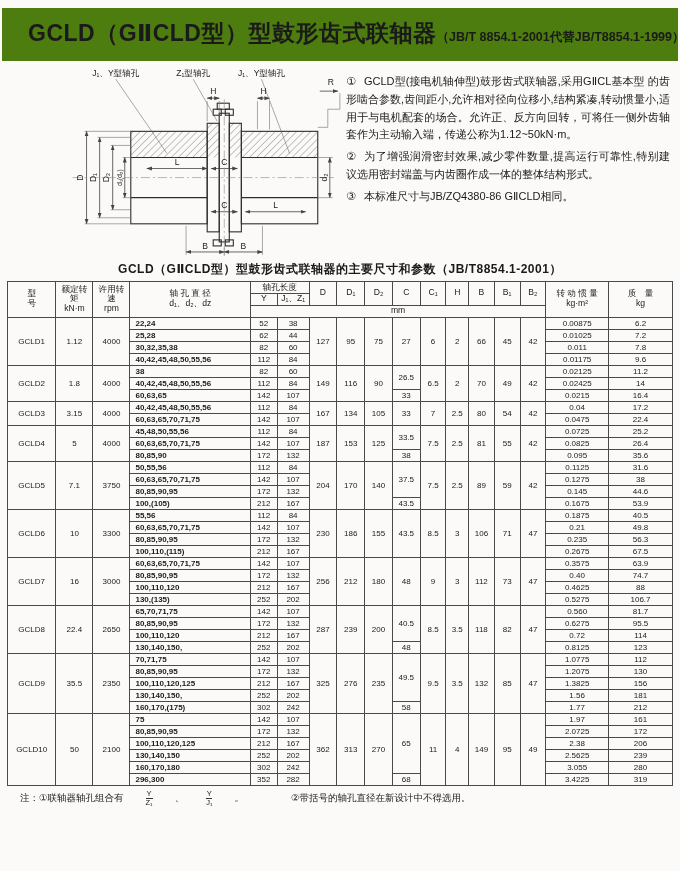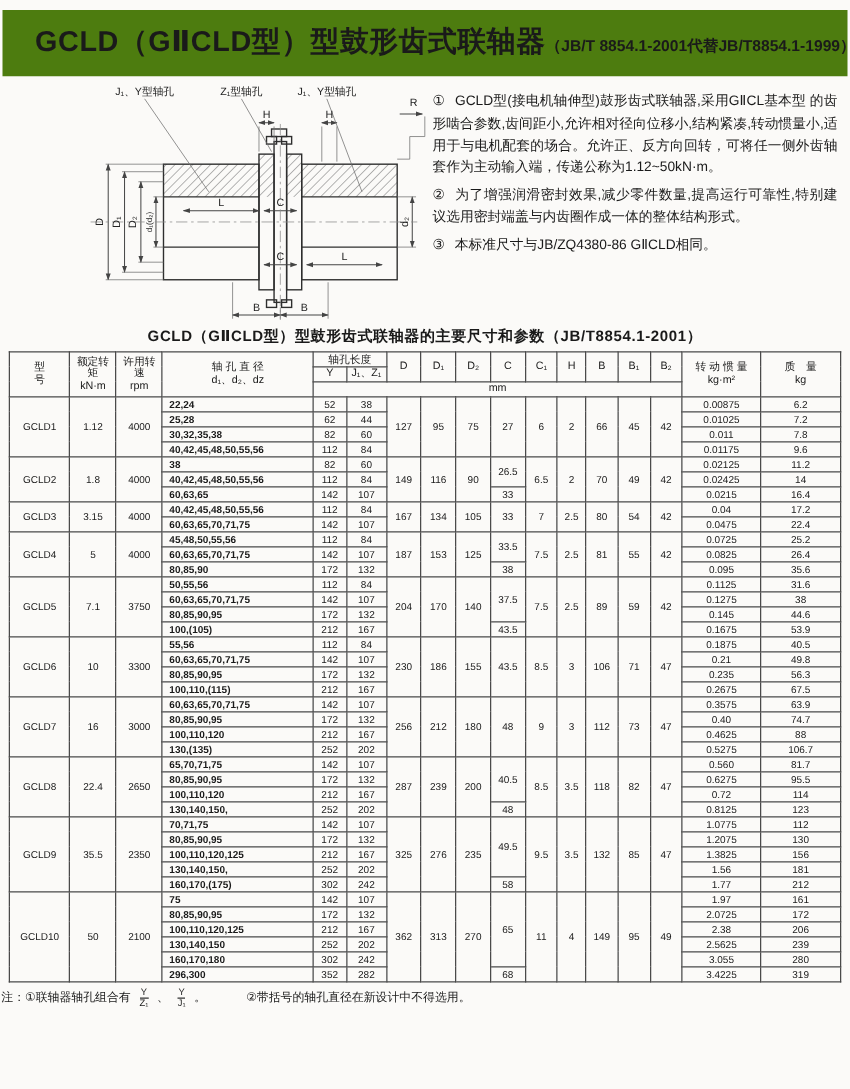--- a/index.html
+++ b/index.html
@@ -25,21 +25,21 @@
   table { border-collapse:collapse; table-layout:fixed; margin:0 auto; width:666px; }
   th, td {
     border:1px solid #4a4a4a; text-align:center; vertical-align:middle;
     font-size:8px; line-height:1.15; padding:0.5px 1px; font-weight:normal;
     overflow:hidden; white-space:nowrap;
   }
   th { font-size:8.6px; }
   th.pre { white-space:pre-line; }
   td { height:12px; }
   td.bore { text-align:left; padding-left:5px;font-weight:bold; }
-  .footnote { margin:4px 0 0 1px; font-size:9.5px; display:flex; align-items:center; gap:6px; }
+  .footnote { margin:4px 0 0 20px; font-size:9.5px; display:flex; align-items:center; gap:21px; }
   .frac { display:inline-flex; flex-direction:column; align-items:center; font-size:7.5px; line-height:1.05; margin:0 1px; }
   .frac .den { border-top:0.8px solid #333; padding-top:0.5px; }
   .note2 { margin-left:26px; }
   svg text { font-family:"Liberation Sans","DejaVu Sans",sans-serif; }
   .dlabel { font-size:8.5px; fill:#222; }
   .dsmall { font-size:6.5px; fill:#222; }
 </style>
 </head>
 <body>
 

